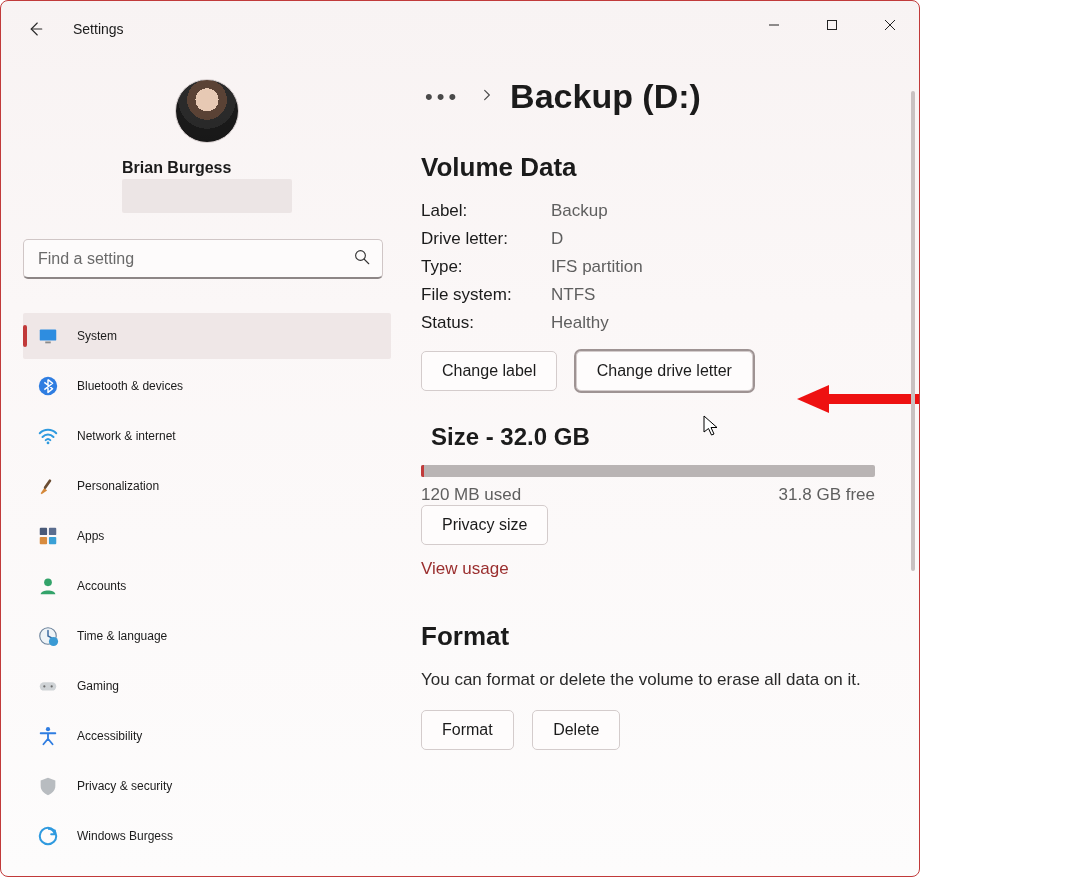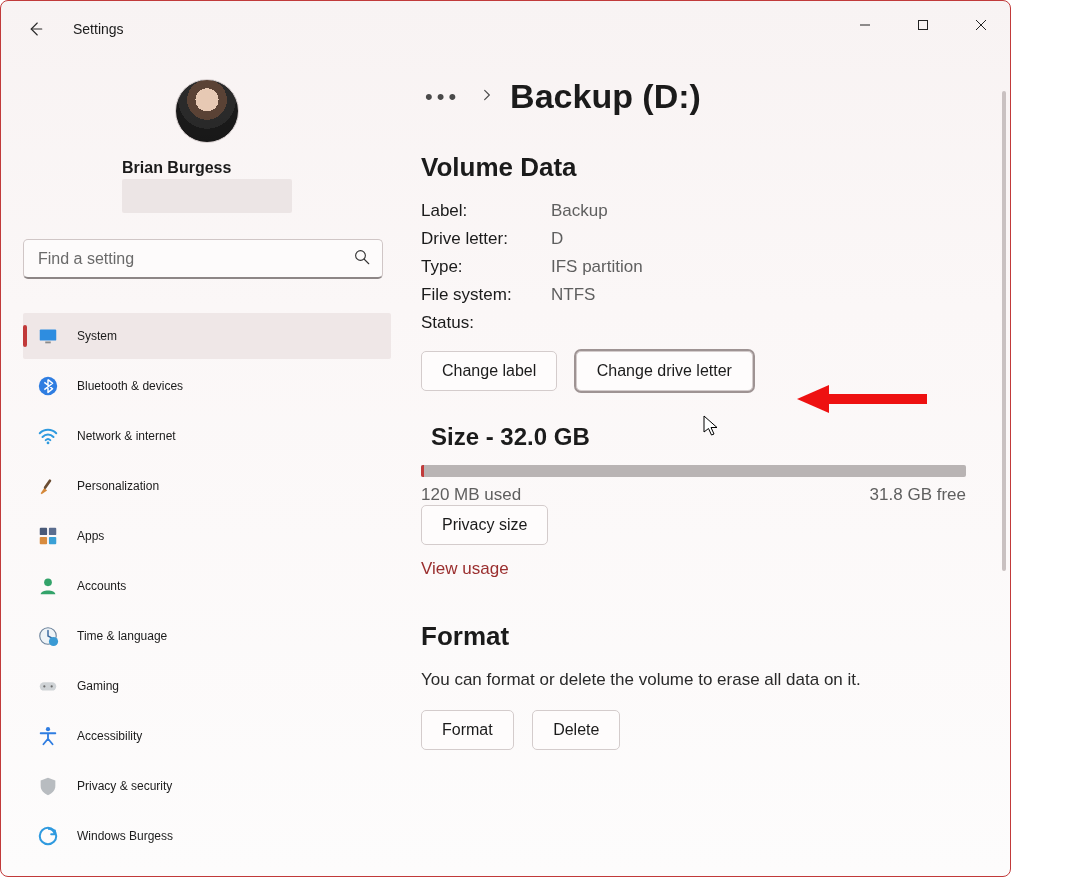--- a/index.html
+++ b/index.html
@@ -21,21 +21,21 @@
     margin: 0;
     padding: 0;
     width: 1080px;
     height: 877px;
     overflow: hidden;
     font-family: "Segoe UI", "Segoe UI Variable", Arial, sans-serif;
     color: var(--text);
     background: #fff;
   }
   .window {
-    width: 1011px;
+    width: 920px;
     height: 877px;
     position: relative;
     background: linear-gradient(180deg, var(--win-bg) 0%, var(--win-bg2) 35%, #fdfcfc 100%);
     border: 1px solid var(--accent2);
     border-radius: 8px;
     overflow: hidden;
   }
 
   
   .caption {
@@ -485,20 +485,21 @@
     <div class="kv">
       <div class="k">Label:</div>
       <div class="v">Backup</div>
       <div class="k">Drive letter:</div>
       <div class="v">D</div>
       <div class="k">Type:</div>
       <div class="v">IFS partition</div>
       <div class="k">File system:</div>
       <div class="v">NTFS</div>
       <div class="k">Status:</div>
+      <div class="v">Healthy</div>
     </div>
 
     <div>
       <button class="btn">Change label</button>
       <button class="btn focus">Change drive letter</button>
     </div>
 
     <div class="size-title">Size - 32.0 GB</div>
     <div class="progress">
       <div class="used"></div>

